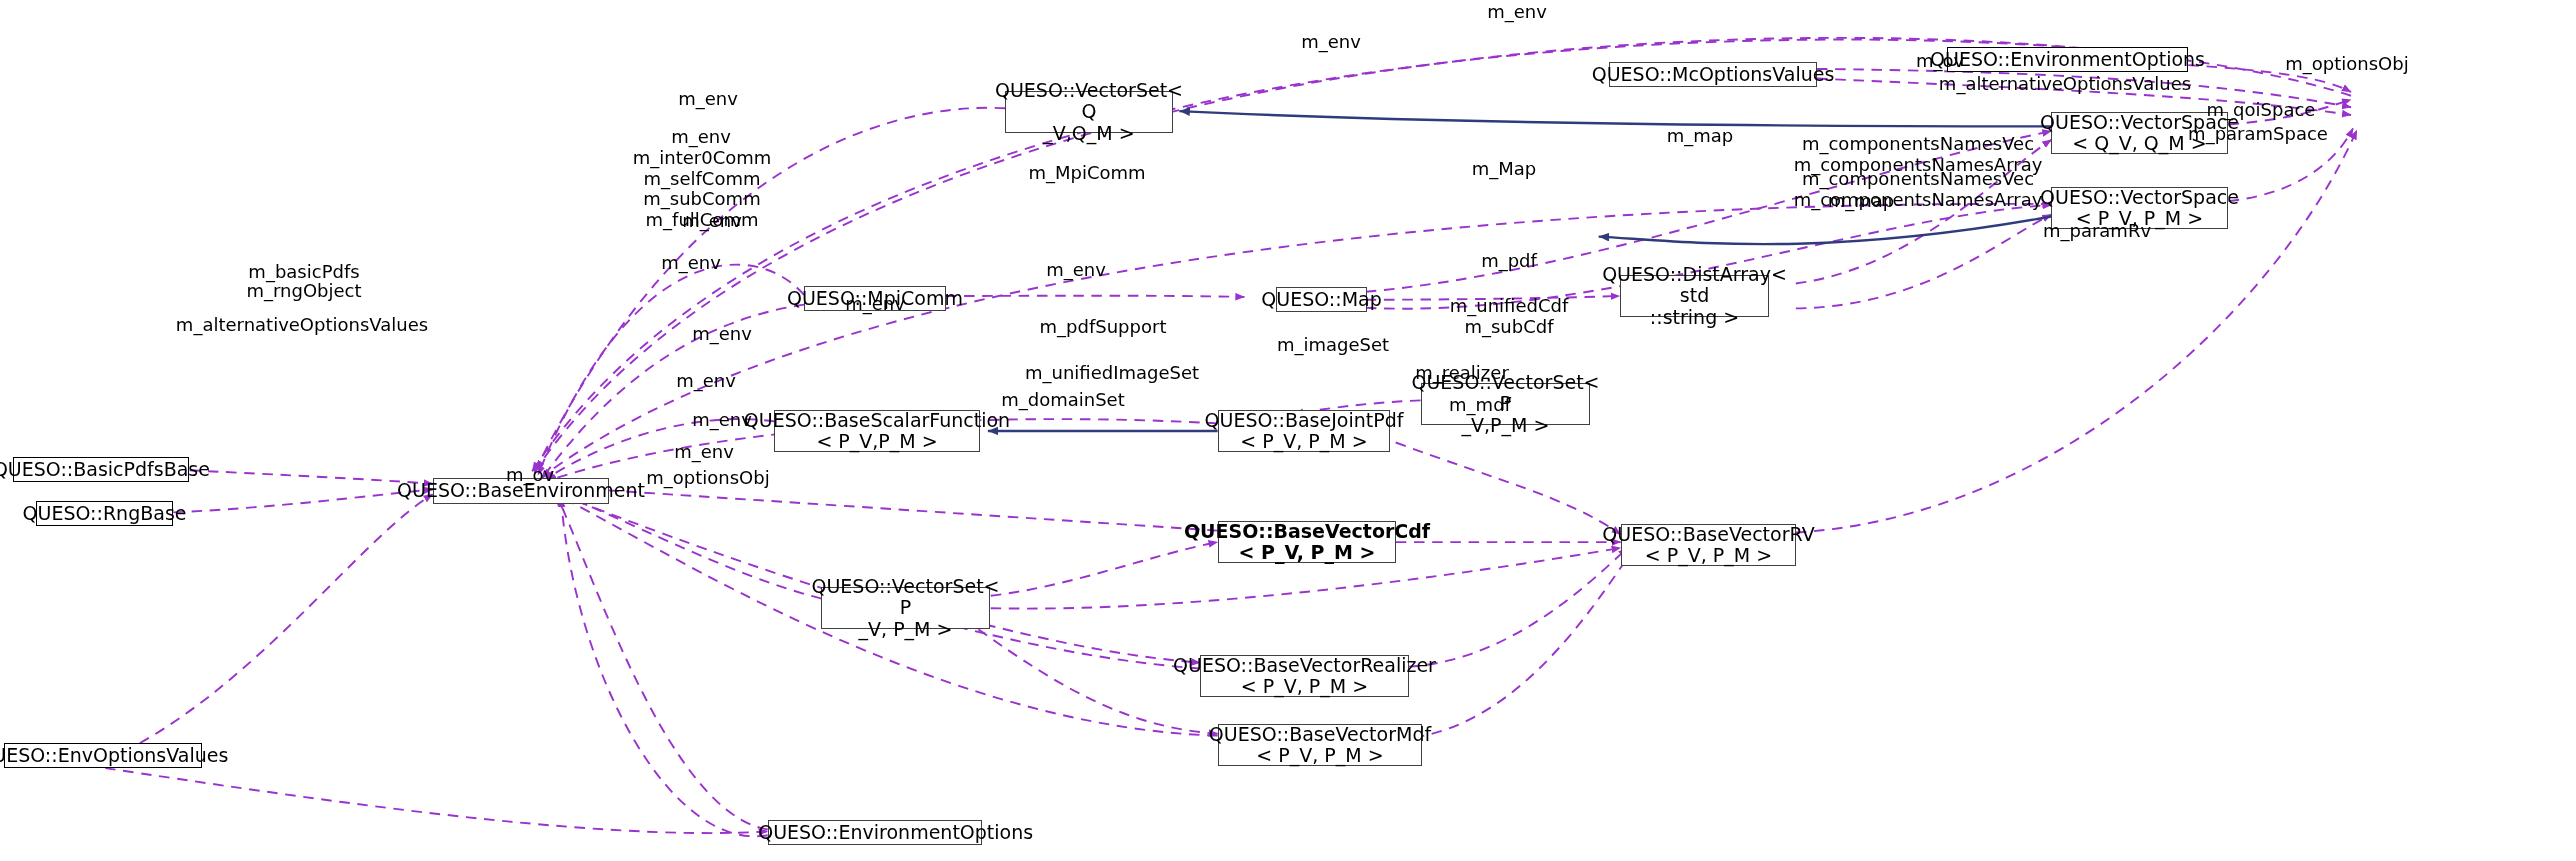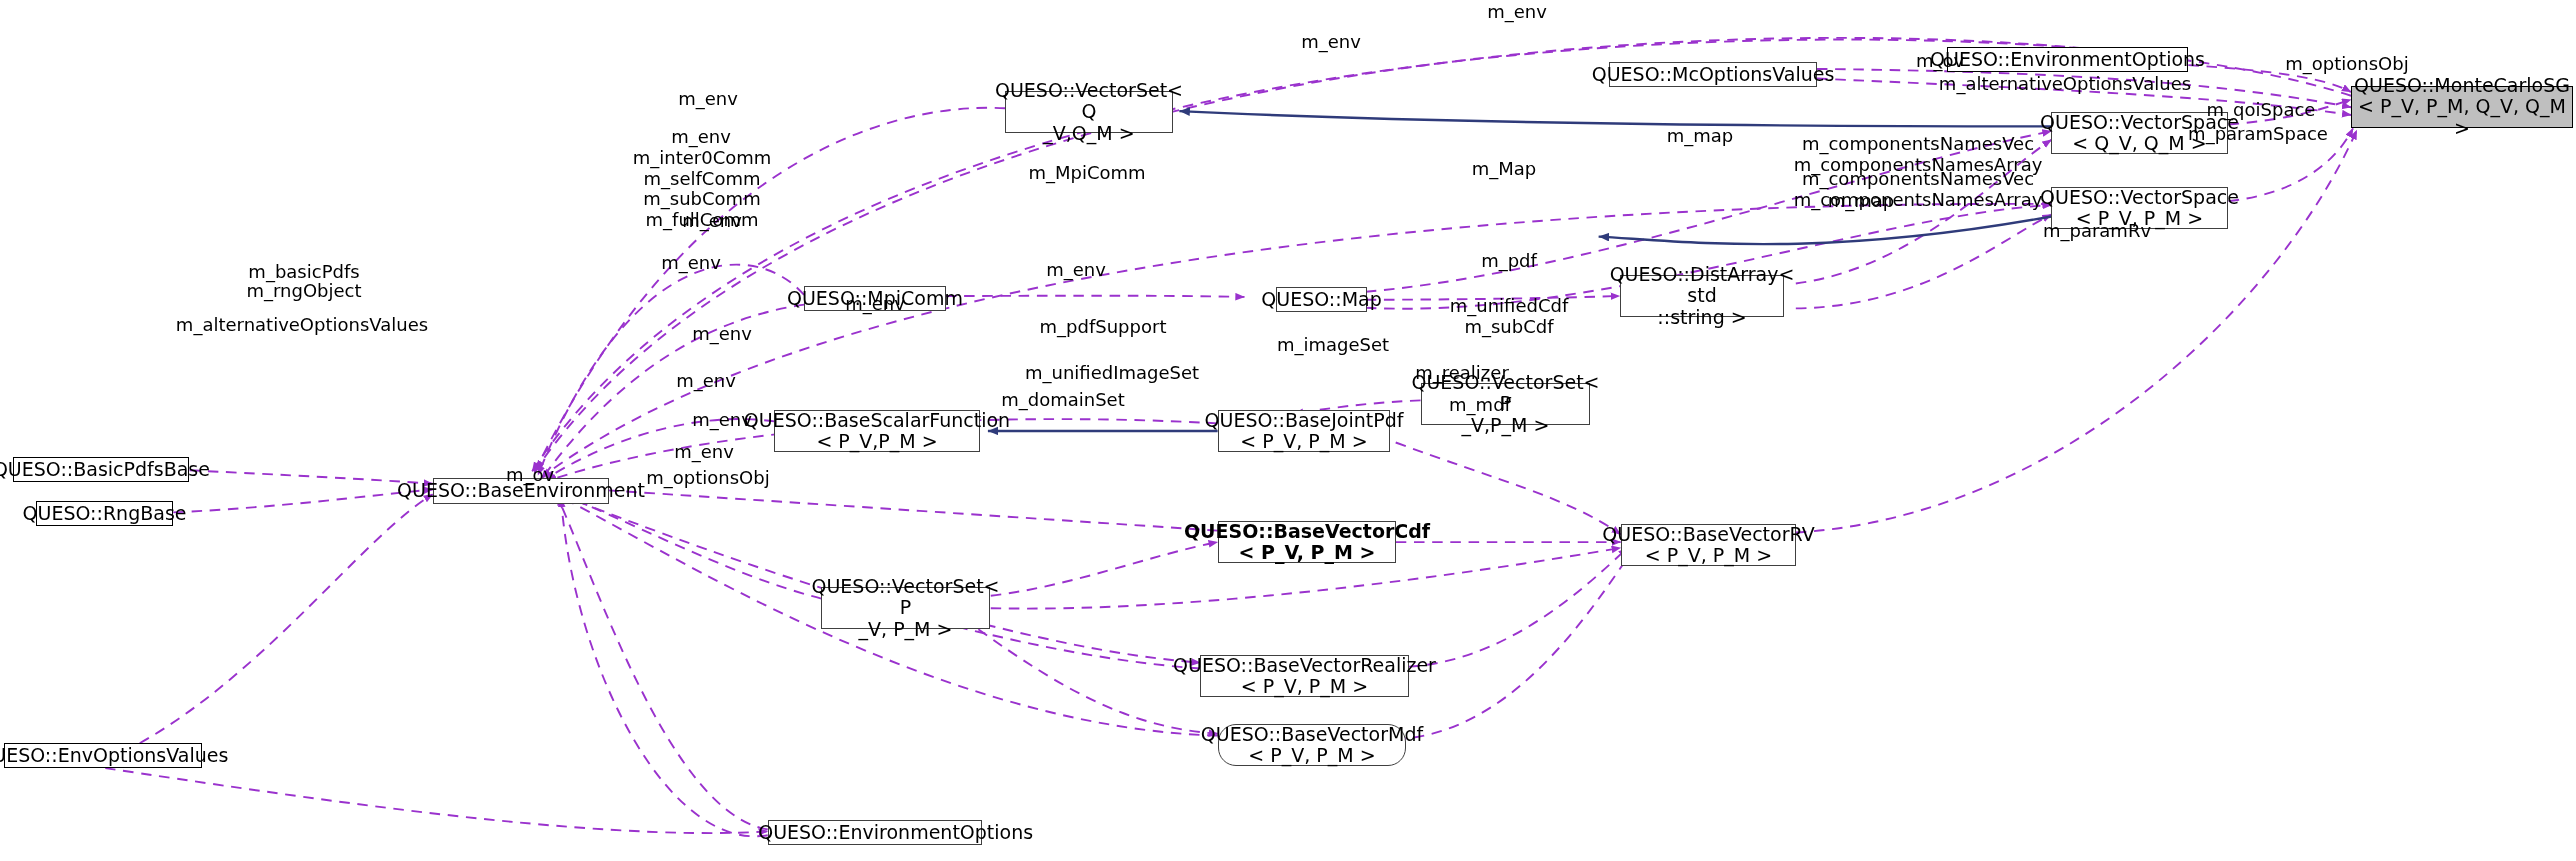--- a/index.html
+++ b/index.html
@@ -111,45 +111,41 @@
     <g stroke="#2f3b7a" stroke-width="2.5" fill="none" marker-end="url(#ah-i)">
 
       <path d="M 2143,132 C 1700,132 1400,124 1232,116"></path>
 
       <path d="M 2143,226 C 1900,270 1760,252 1670,247"></path>
 
       <path d="M 1272,450 C 1160,450 1080,450 1032,450"></path>
     </g>
   </svg>
 
-  <div class="node hl" style="left:2351px;top:86px;width:222px;height:42px;">
-    <span style="white-space:pre-line">QUESO::MonteCarloSG
-&lt; P_V, P_M, Q_V, Q_M &gt;</span>
-  </div>
   <div class="node" style="left:1947px;top:47px;width:241px;height:25px;">
     <span style="white-space:pre-line">QUESO::EnvironmentOptions</span>
   </div>
   <div class="node thick" style="left:1609px;top:62px;width:208px;height:25px;">
     <span style="white-space:pre-line">QUESO::McOptionsValues</span>
   </div>
   <div class="node thick" style="left:1005px;top:91px;width:168px;height:42px;">
     <span style="white-space:pre-line">QUESO::VectorSet&lt; Q
 _V,Q_M &gt;</span>
   </div>
   <div class="node thick" style="left:2051px;top:112px;width:177px;height:42px;">
     <span style="white-space:pre-line">QUESO::VectorSpace
 &lt; Q_V, Q_M &gt;</span>
   </div>
   <div class="node thick" style="left:804px;top:286px;width:142px;height:25px;">
     <span style="white-space:pre-line">QUESO::MpiComm</span>
   </div>
   <div class="node thick" style="left:1276px;top:287px;width:91px;height:25px;align-items:center;">
     <span style="white-space:pre-line">QUESO::Map</span>
   </div>
-  <div class="node thick" style="left:1620px;top:275px;width:164px;height:42px;">
+  <div class="node thick" style="left:1620px;top:275px;width:149px;height:42px;">
     <span style="white-space:pre-line">QUESO::DistArray&lt; std
 ::string &gt;</span>
   </div>
   <div class="node thick" style="left:2051px;top:187px;width:177px;height:42px;">
     <span style="white-space:pre-line">QUESO::VectorSpace
 &lt; P_V, P_M &gt;</span>
   </div>
   <div class="node thick" style="left:1421px;top:383px;width:169px;height:42px;">
     <span style="white-space:pre-line">QUESO::VectorSet&lt; P
 _V,P_M &gt;</span>
@@ -180,21 +176,21 @@
 &lt; P_V, P_M &gt;</span>
   </div>
   <div class="node thick" style="left:821px;top:587px;width:169px;height:42px;">
     <span style="white-space:pre-line">QUESO::VectorSet&lt; P
 _V, P_M &gt;</span>
   </div>
   <div class="node thick" style="left:1200px;top:655px;width:209px;height:42px;">
     <span style="white-space:pre-line">QUESO::BaseVectorRealizer
 &lt; P_V, P_M &gt;</span>
   </div>
-  <div class="node thick" style="left:1218px;top:724px;width:188px;height:42px;border-radius:18px;">
+  <div class="node thick" style="left:1218px;top:724px;width:204px;height:42px;">
     <span style="white-space:pre-line">QUESO::BaseVectorMdf
 &lt; P_V, P_M &gt;</span>
   </div>
   <div class="node" style="left:3.8px;top:743px;width:198px;height:25px;">
     <span style="white-space:pre-line">QUESO::EnvOptionsValues</span>
   </div>
   <div class="node thick" style="left:768px;top:820px;width:214px;height:25px;padding-left:47px;">
     <span style="white-space:pre-line">QUESO::EnvironmentOptions</span>
   </div>
 

